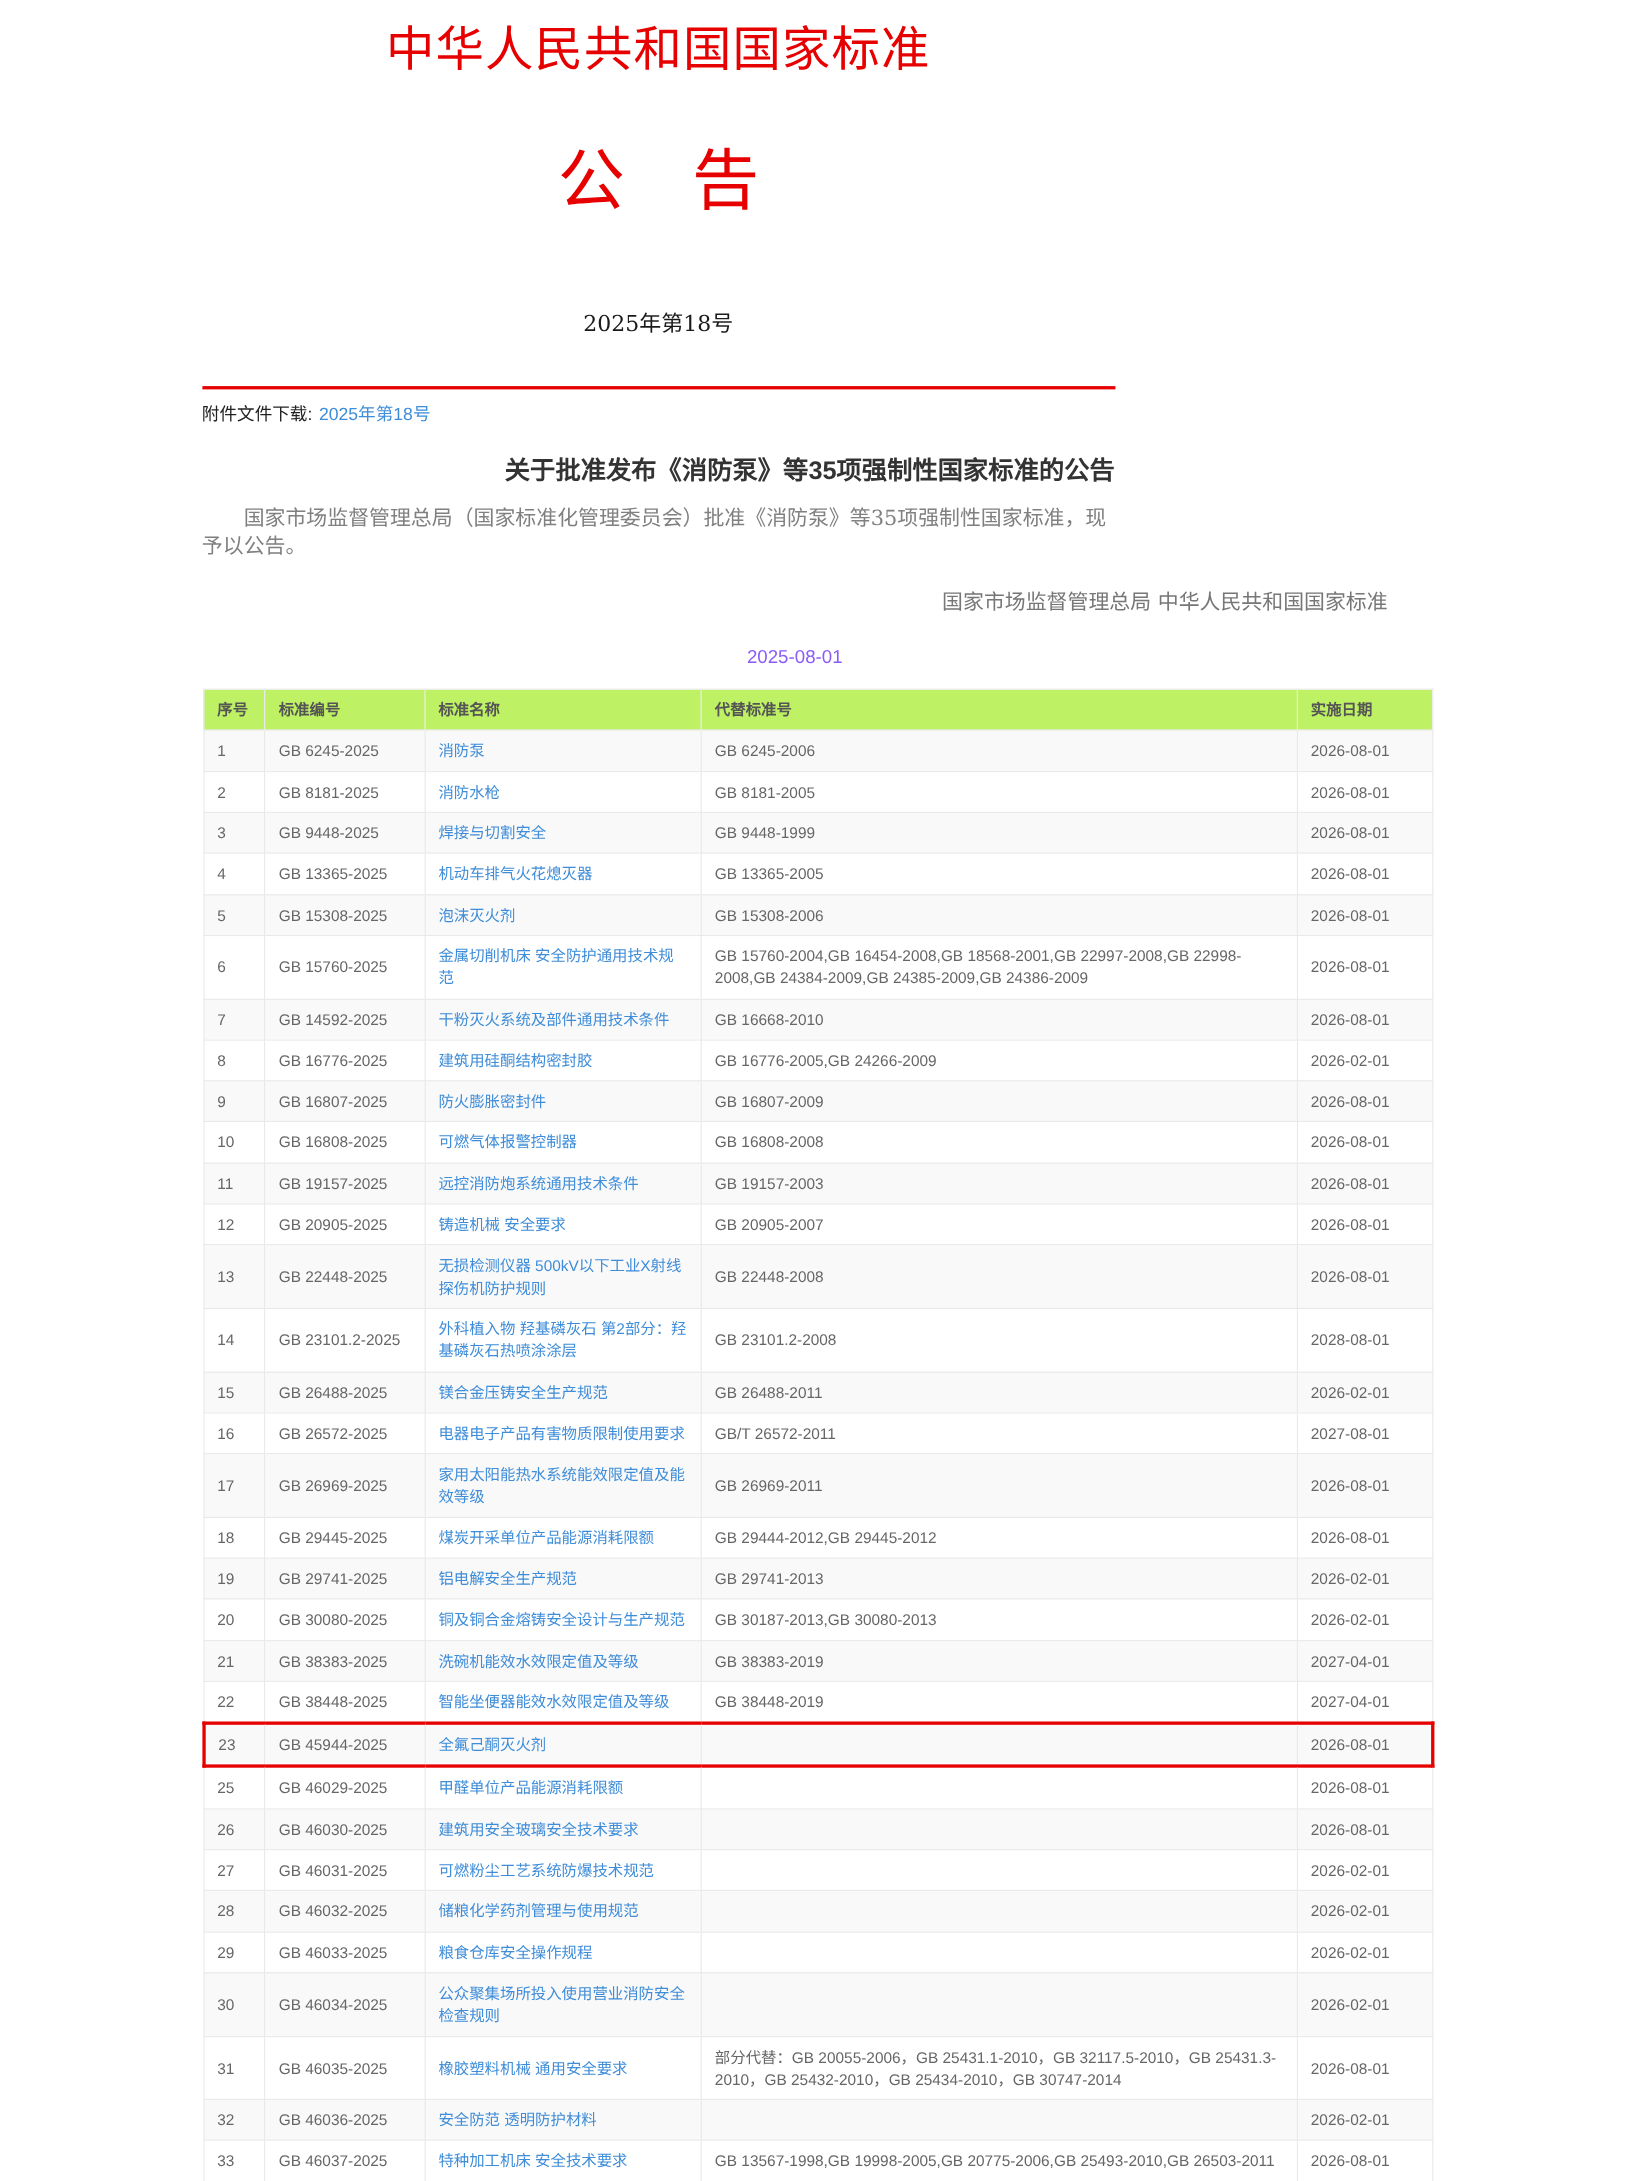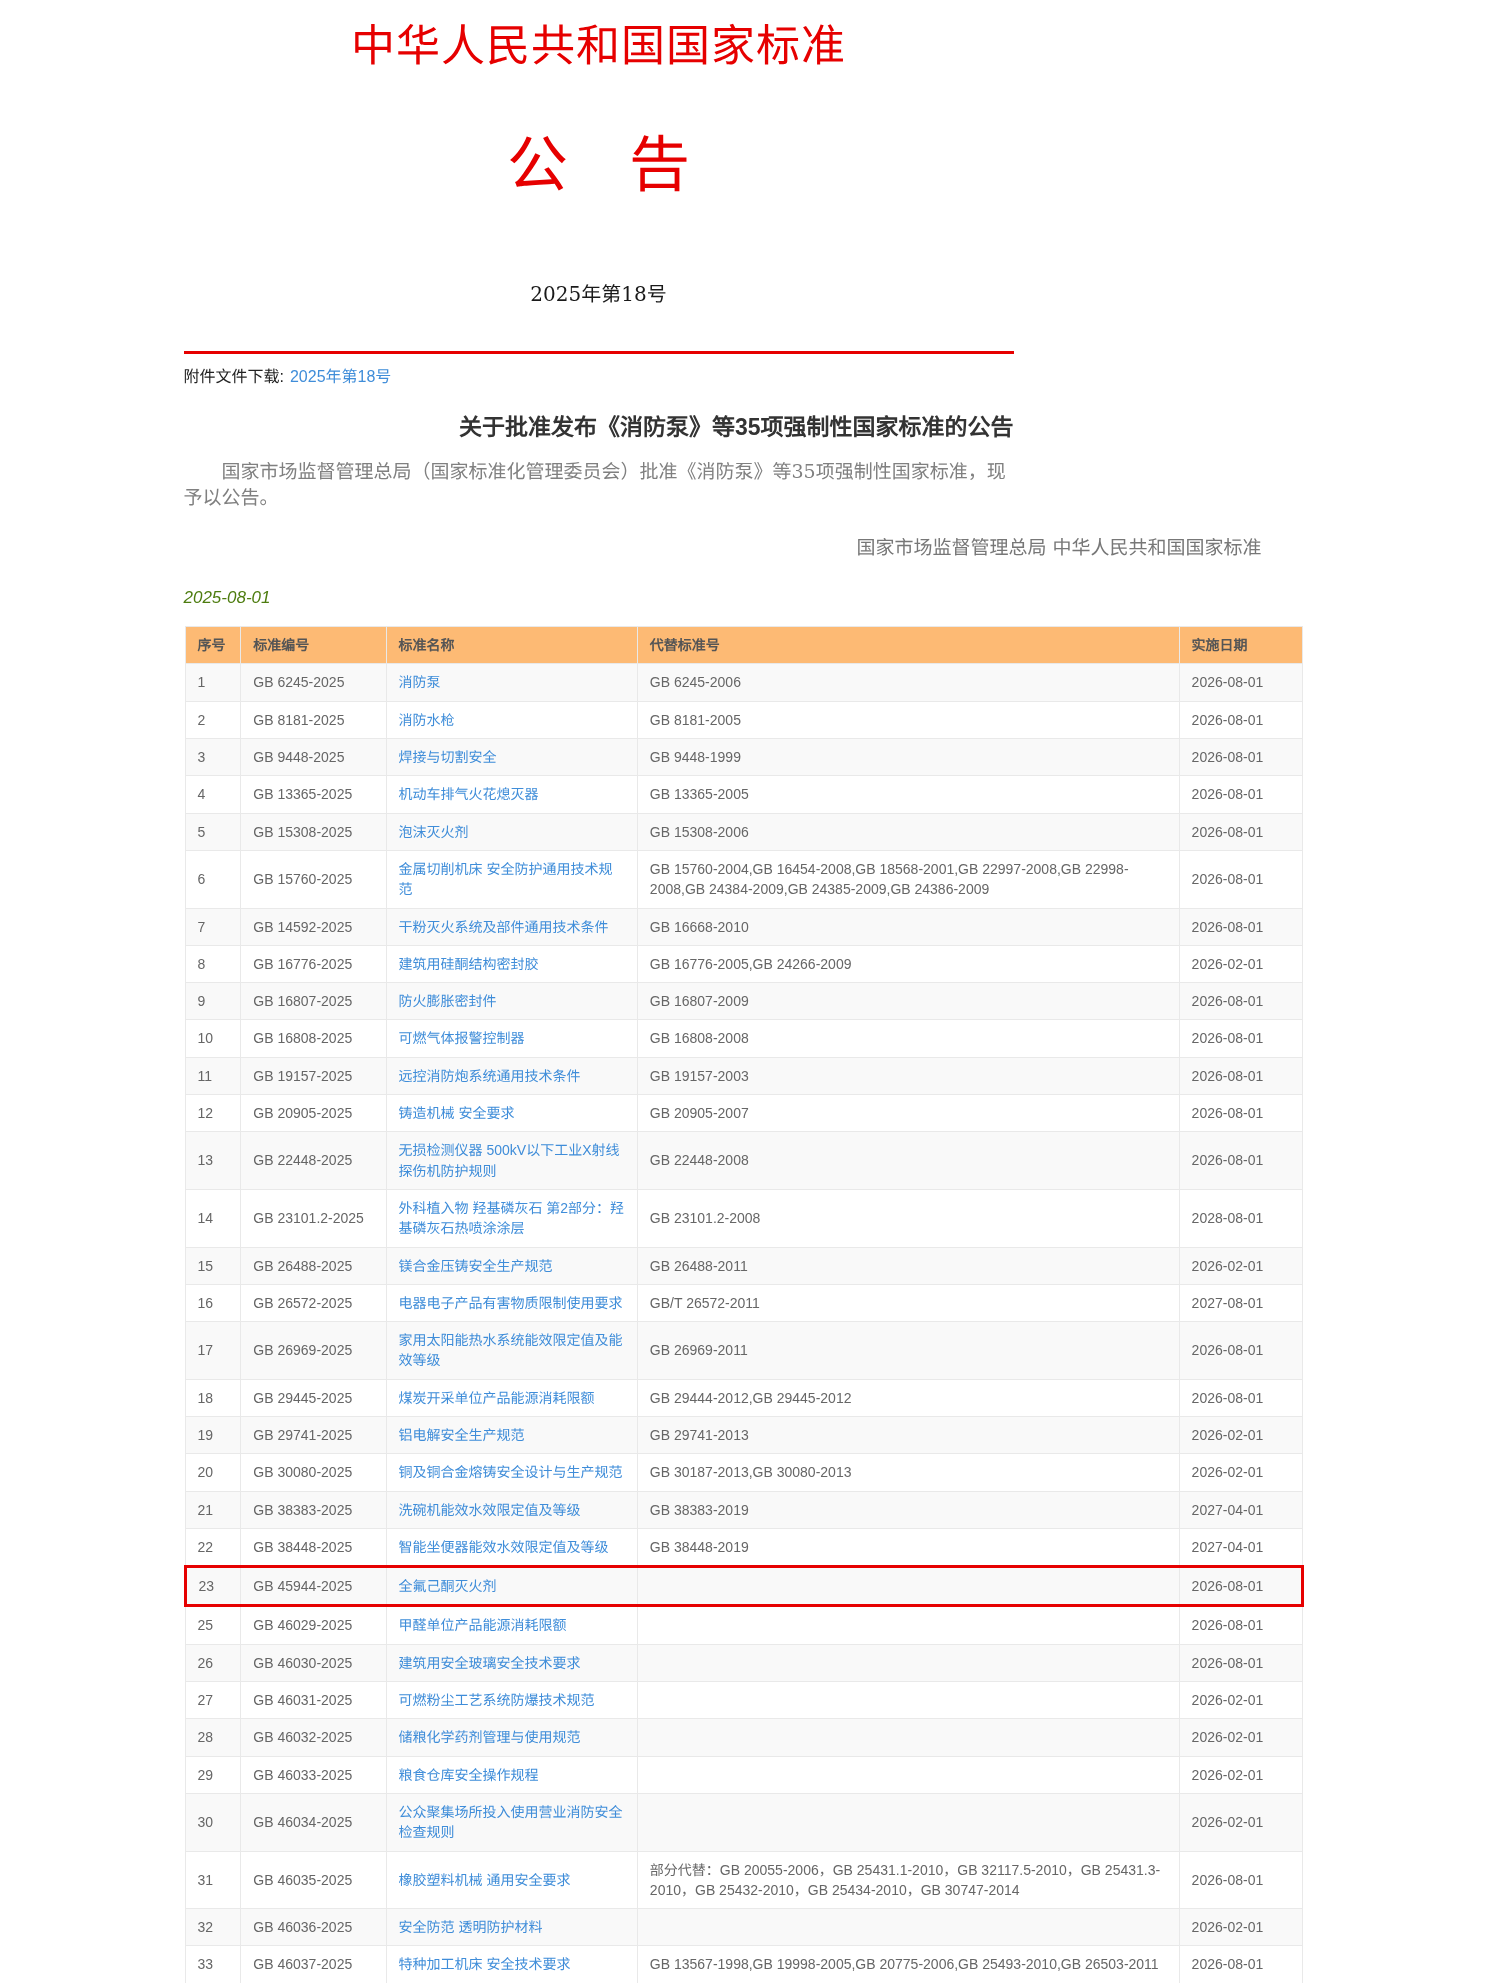--- a/index.html
+++ b/index.html
@@ -88,24 +88,23 @@
     margin-top:22px;
     padding-right:42px;
     text-align:right;
     font-family:"DejaVu Serif","Liberation Serif",serif;
     font-size:19px;
     color:#777;
   }
   .pub-date{
     margin-top:29px;
     padding-right:42px;
-    text-align:left;
+    text-align:center;
     font-size:17px;
-    color:#4d7c0f;
-    font-style:italic;
+    color:#8b5cf6;
   }
   
   table.standards{
     margin-top:18px;
     width:100%;
     border-collapse:collapse;
     table-layout:fixed;
     font-size:14px;
     color:#666;
   }
@@ -114,21 +113,21 @@
     border:1px solid var(--border-gray);
     padding:8px 12px;
     text-align:left;
     vertical-align:middle;
     line-height:1.45;
     word-wrap:break-word;
   }
   table.standards thead th{
     font-weight:bold;
     color:#555;
-    background:#fdba74;
+    background:#bef264;
   }
   table.standards tbody tr:nth-child(odd){background:#f9f9f9;}
   table.standards tbody tr:nth-child(even){background:#ffffff;}
   col.c-no{width:5%;}
   col.c-code{width:13%;}
   col.c-name{width:22.5%;}
   col.c-replaces{width:48.5%;}
   col.c-date{width:11%;}
   a.std-link{
     color:var(--link-blue);

